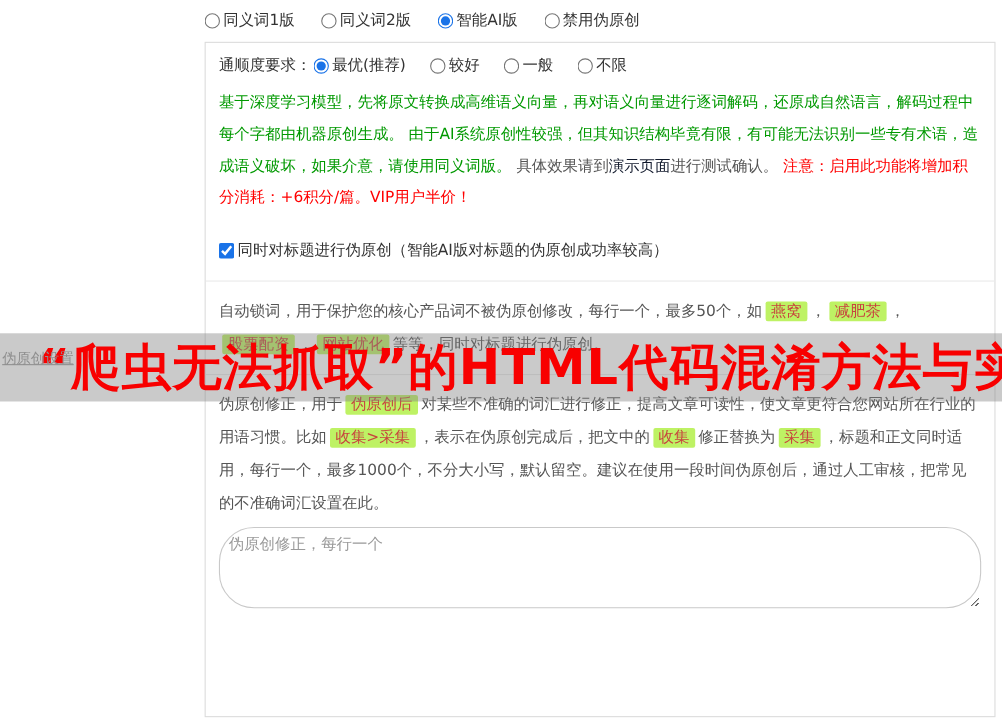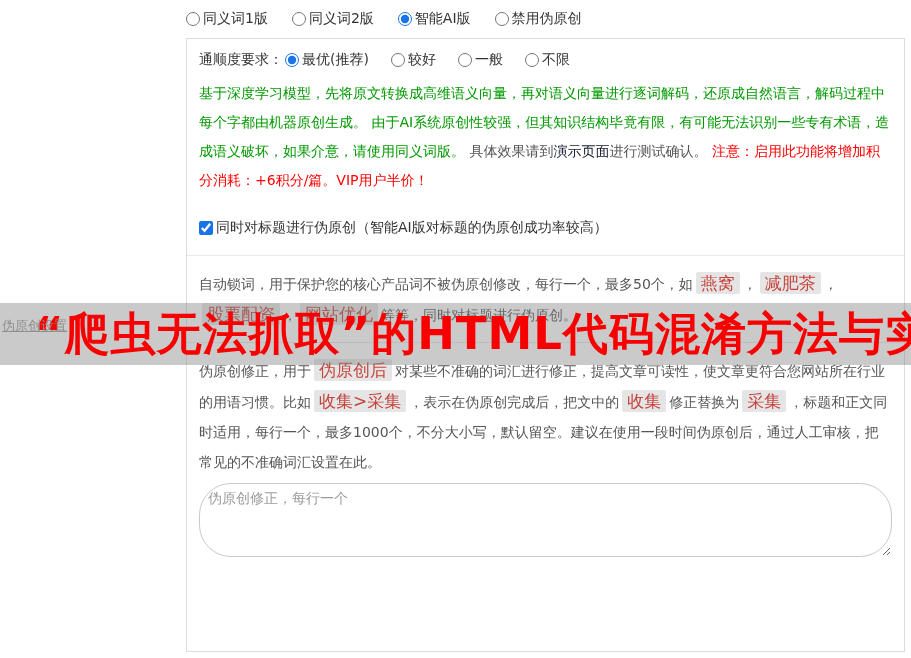--- a/index.html
+++ b/index.html
@@ -29,22 +29,22 @@
   .opt-row .radio-opt{margin-right:22px;}
   .desc{font-size:14px;line-height:29px;margin:4px 0 0;color:#555;}
   .green{color:#009900;}
   .warning{color:#ff0000;}
   .link{color:#0f172a;cursor:pointer;text-decoration:none;}
   .graytxt{color:#555;}
   .check-row{display:flex;align-items:center;height:30px;margin-top:18px;font-size:14px;color:#333;cursor:pointer;}
   .divider{border:none;border-top:1px solid #e9e9e9;margin:12px -12px;}
   .para{font-size:14px;line-height:30px;color:#555;margin:0;}
   .code{
-    color:#c7443e;background:#e5e5e5;border-radius:2px;
-    padding:1px 5px;margin:0 3px;font-size:17px;white-space:nowrap;text-align:right;
+    color:#c7443e;background:#bef264;border-radius:2px;
+    padding:1px 5px;margin:0 3px;font-size:14px;white-space:nowrap;text-align:right;
   }
   textarea{
     width:100%;box-sizing:border-box;border:1px solid #c9c9c9;border-radius:2px;
     font-size:14px;padding:6px 8px;color:#333;background:#fff;
     font-family:"DejaVu Sans","Liberation Sans",sans-serif;resize:both;display:block;
   }
   textarea::placeholder{color:#9a9a9a;}
   .ta-lock{height:74px;margin-top:4px;}
   .ta-fix{height:74px;margin-top:6px;border-radius:32px;}
   

